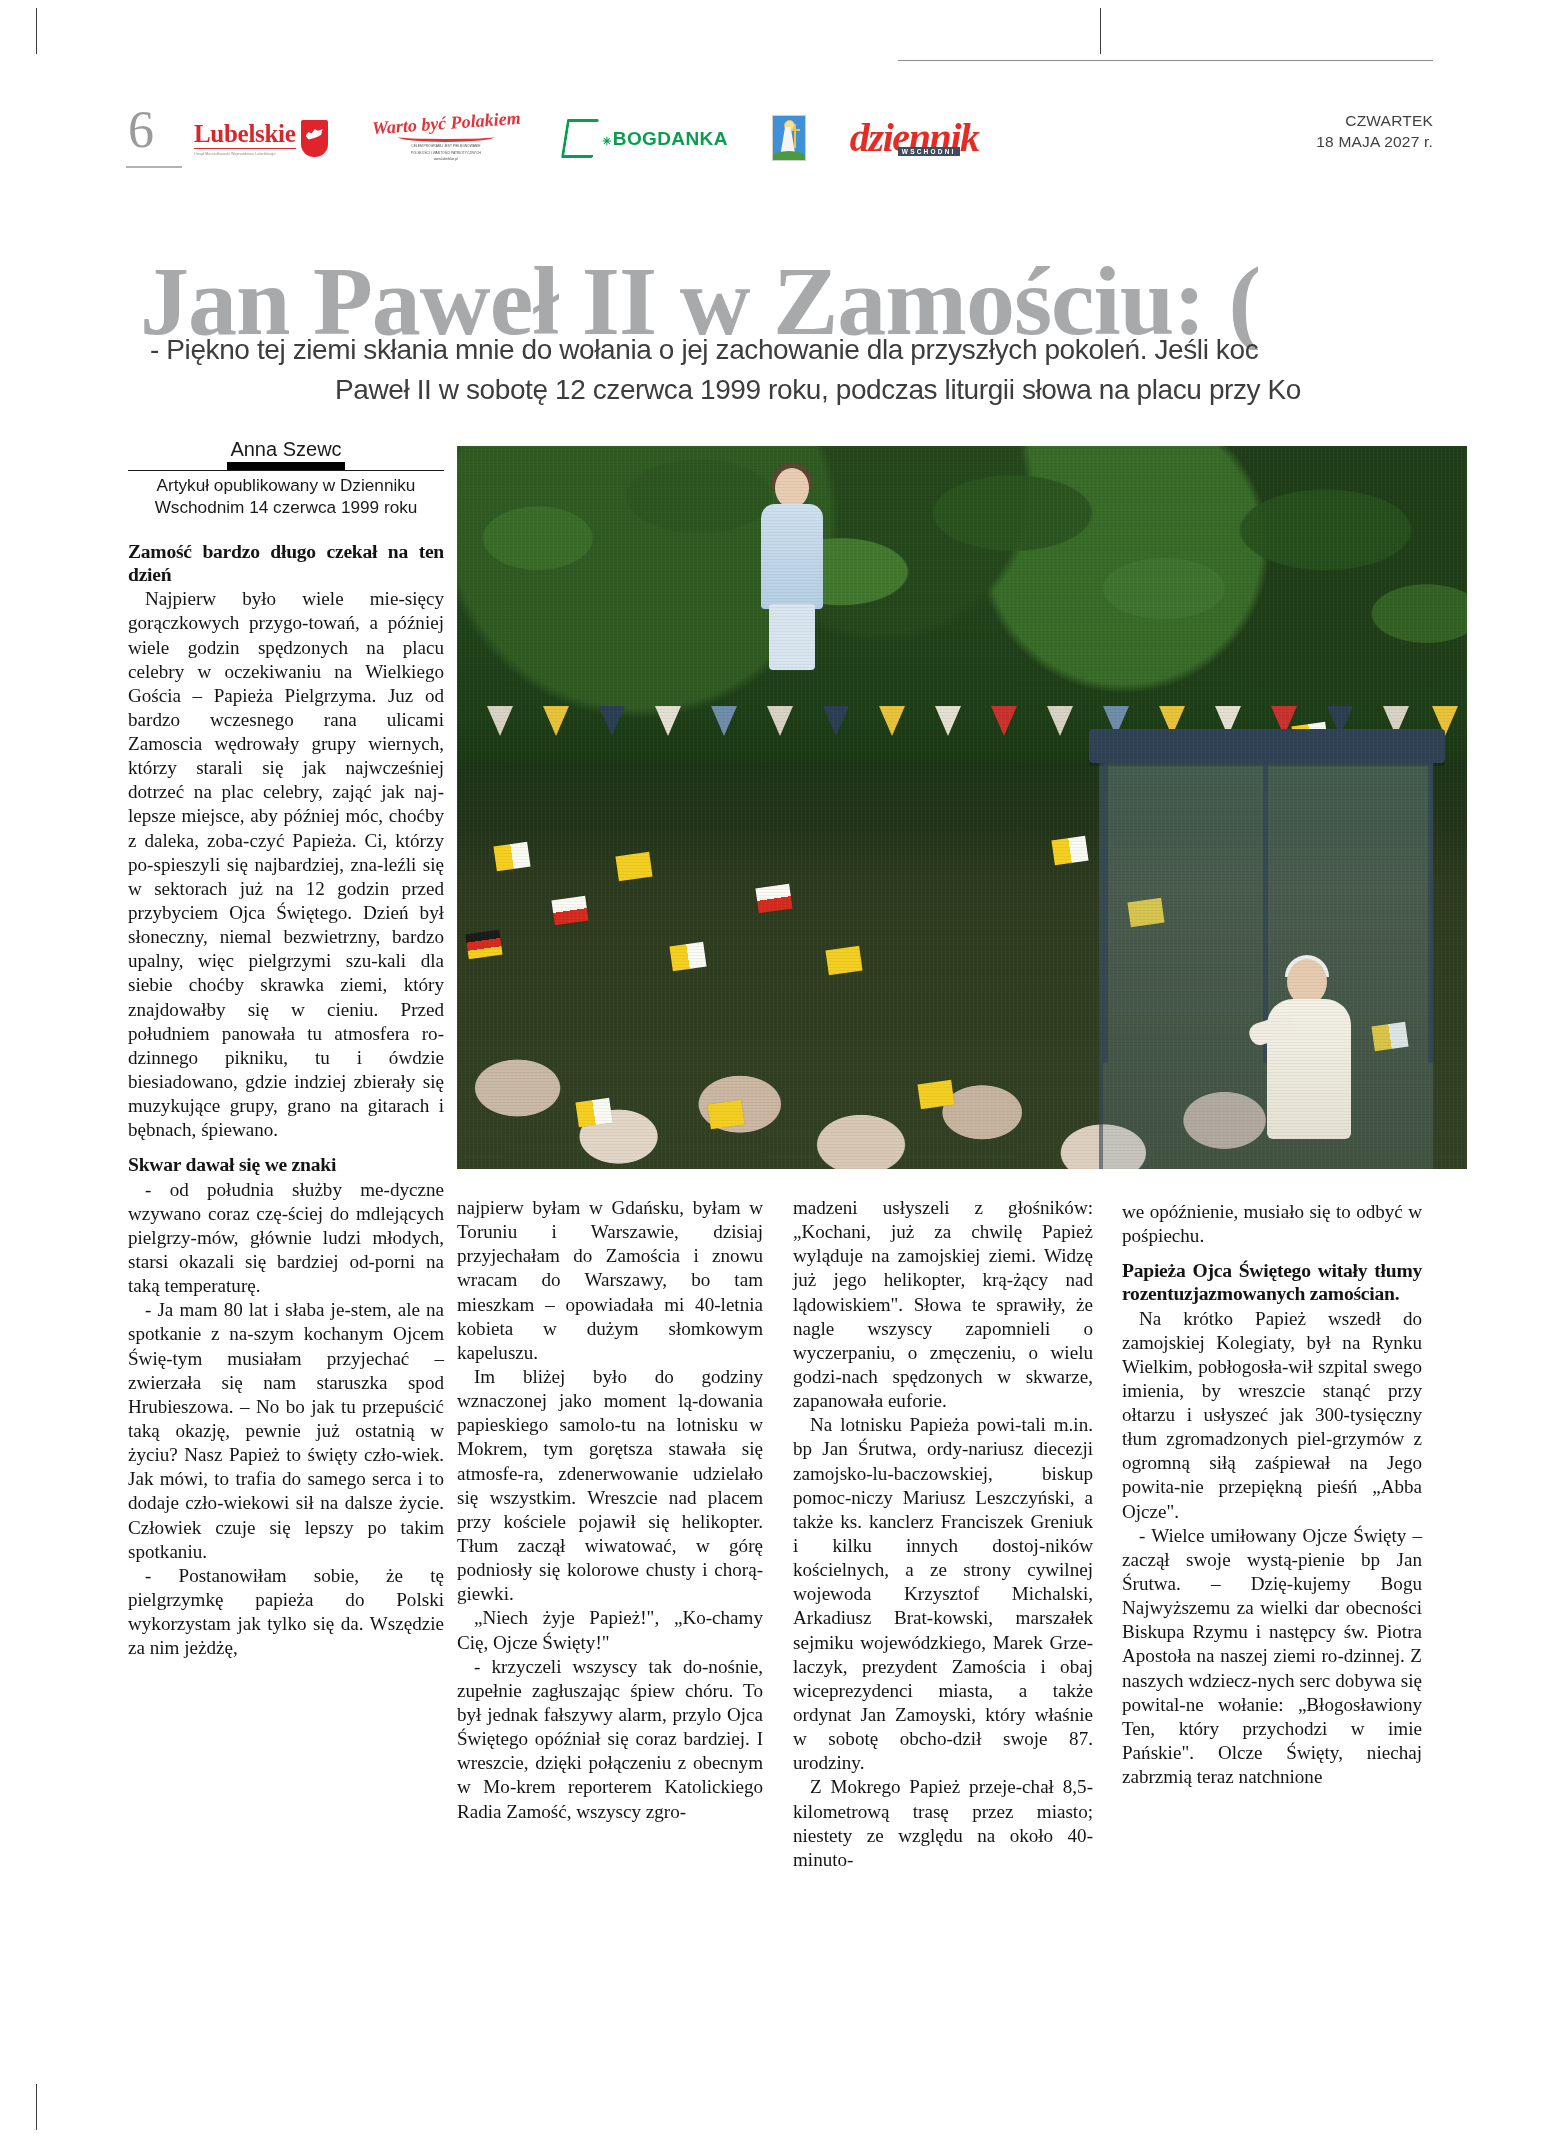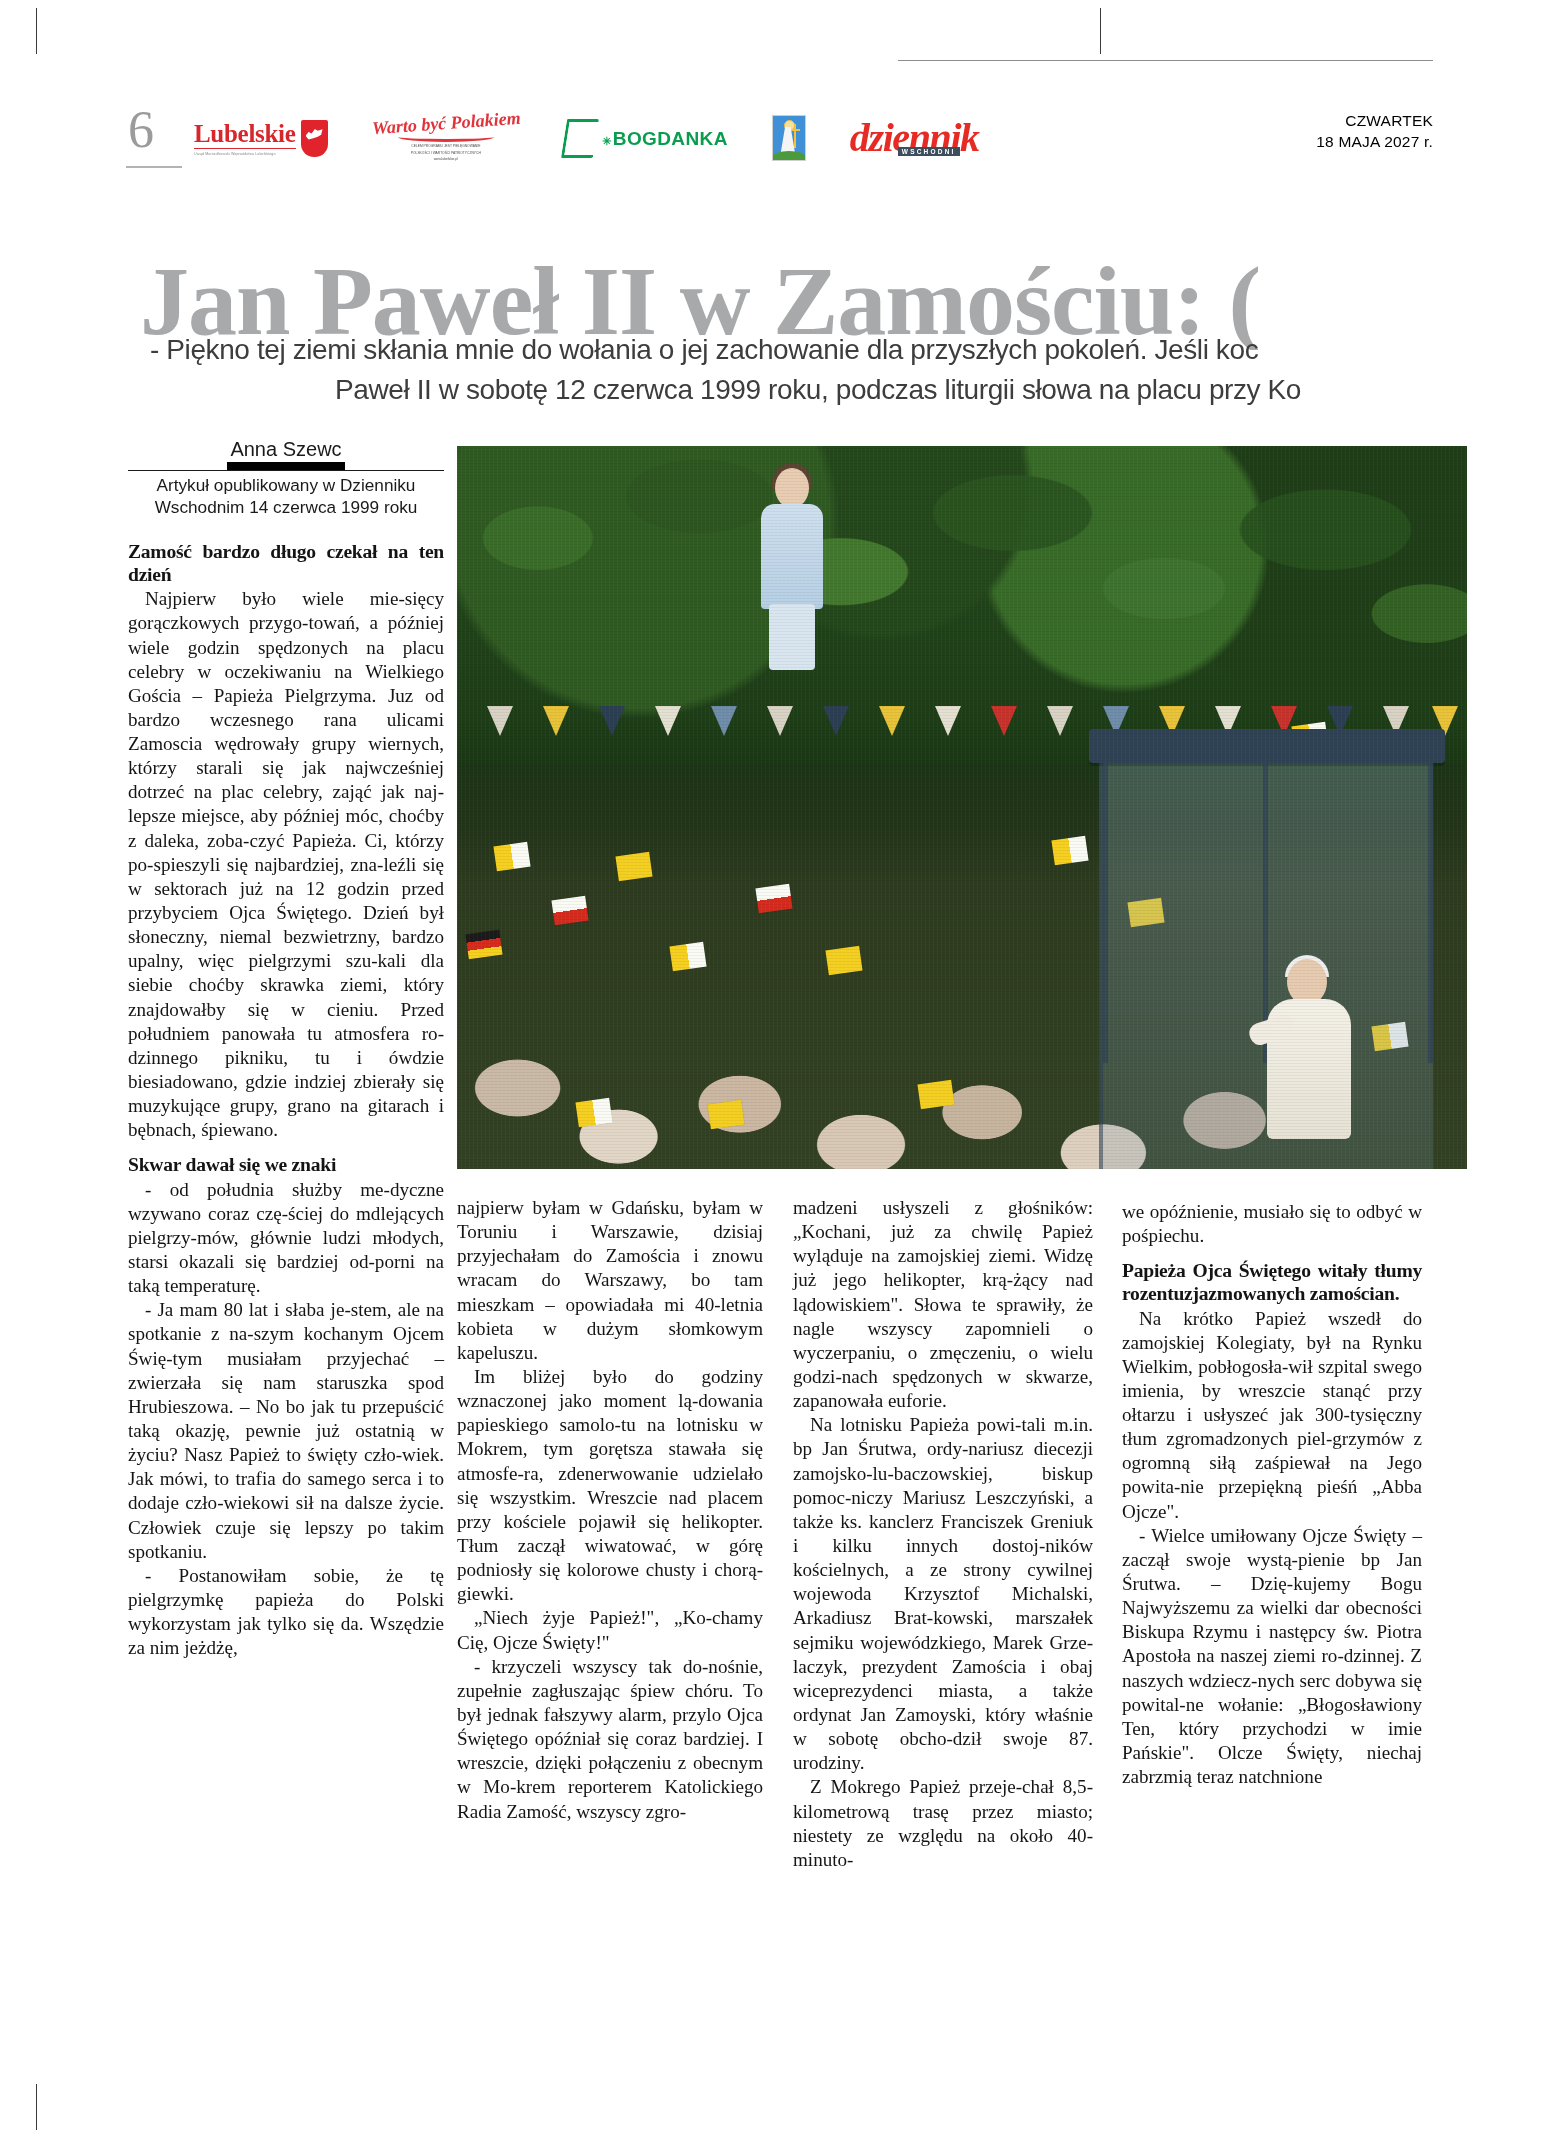--- a/index.html
+++ b/index.html
@@ -194,21 +194,21 @@
     padding: 1.5px 4px 1px 4px;
   }
 
   
   .dateblock {
     position: absolute;
     right: 0;
     top: 2px;
     text-align: right;
     font-family: "Liberation Sans", sans-serif;
-    color: #000000;
+    color: #404040;
     font-size: 15.5px;
     line-height: 1.36;
     letter-spacing: .2px;
   }
   .header-rule {
     position: absolute;
     left: 898px;
     top: 60px;
     width: 535px;
     height: 1px;

